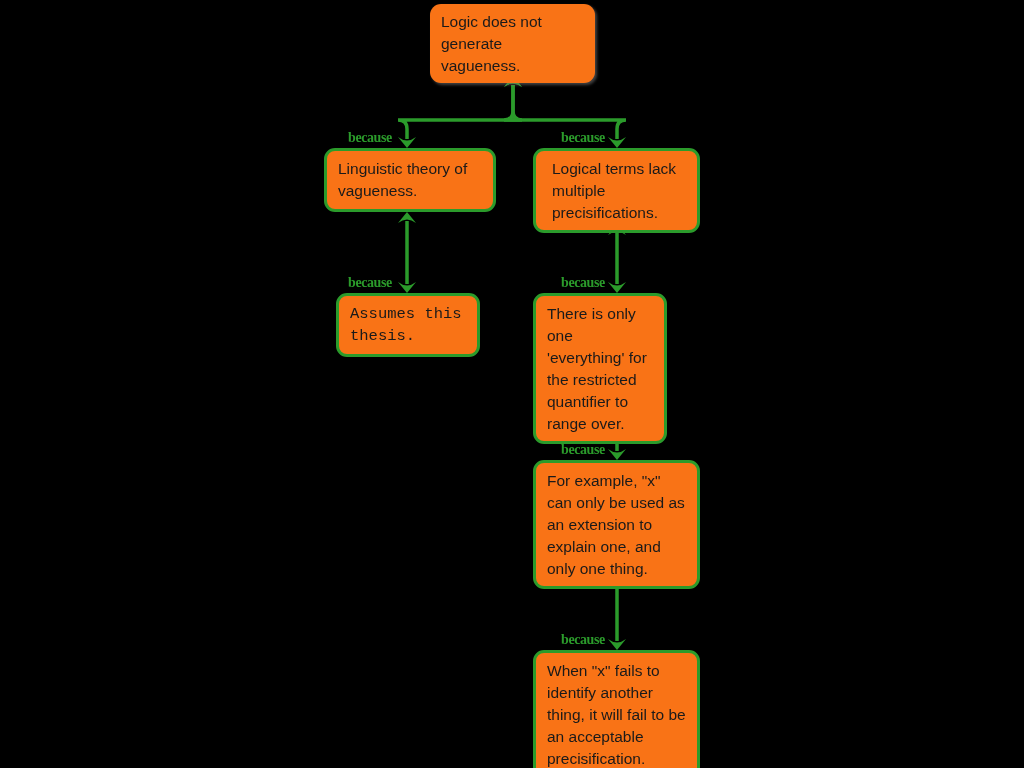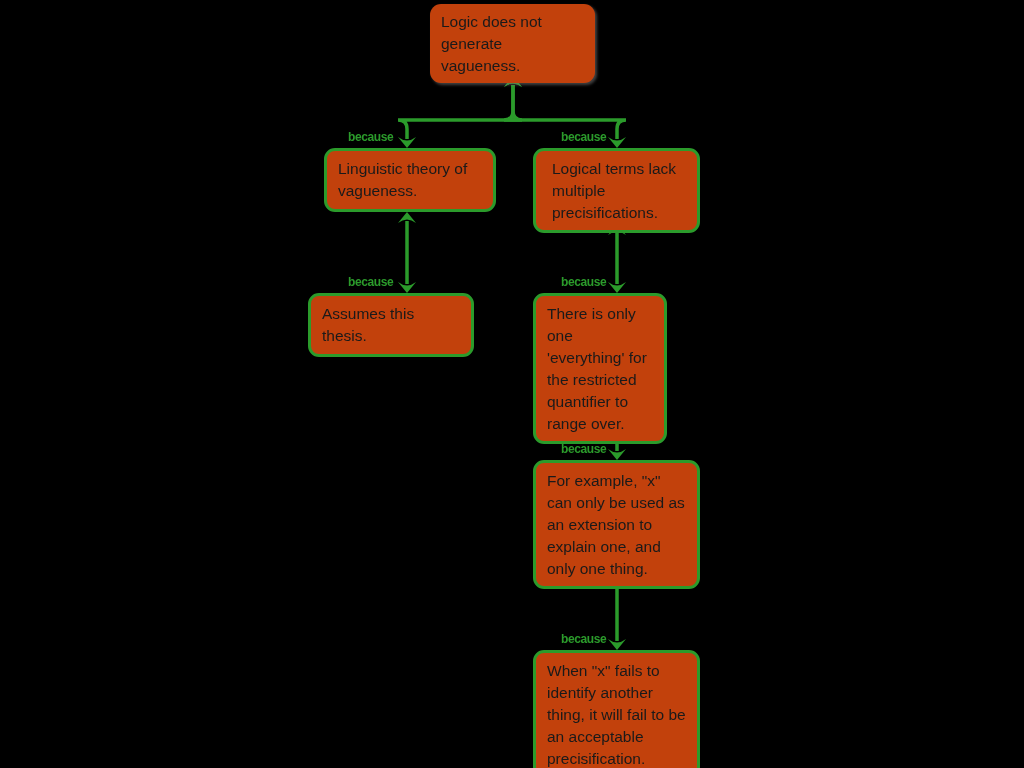--- a/index.html
+++ b/index.html
@@ -20,40 +20,40 @@
     position: absolute;
     left: 0;
     top: 0;
     width: 1024px;
     height: 768px;
     pointer-events: none;
   }
   .node {
     position: absolute;
     box-sizing: border-box;
-    background: #c2410c;
+    background: #f97316;
     border-radius: 11px;
     padding: 7px 11px 6px 11px;
     font-family: "Liberation Sans", sans-serif;
     font-size: 15.5px;
     line-height: 22px;
     color: #1a1a1a;
     z-index: 5;
   }
   .node.claim {
     border: 3px solid #2b9b2b;
   }
   .node.root {
     border: none;
     box-shadow: 2px 2px 3px rgba(120,120,120,0.55);
   }
   .edge-label {
     position: absolute;
-    font-family: Liberation Sans, sans-serif;
-    font-size: 12px;
+    font-family: Liberation Serif, serif;
+    font-size: 14px;
     font-weight: bold;
     letter-spacing: -0.4px;
     color: #2b9b2b;
     z-index: 6;
     white-space: nowrap;
   }
 </style>
 </head>
 <body>
 
@@ -78,21 +78,21 @@
         <path d="M617 460 L608 449 Q617 456 626 449 Z" fill="#2b9b2b"></path>
         <path d="M617 587 L617 641" fill="none" stroke="#2b9b2b" stroke-width="3.5" stroke-linecap="butt"></path>
         <path d="M617 578 L608 589 Q617 582 626 589 Z" fill="#2b9b2b"></path>
         <path d="M617 650 L608 639 Q617 646 626 639 Z" fill="#2b9b2b"></path>
       </g>
   </svg>
 
   <div id="nodes-group">
       <div class="node root" style="left: 430px; top: 4px; width: 165px; min-height: 72px;"><span>Logic does not generate vagueness.</span></div>
       <div class="node claim" style="left: 324px; top: 148px; width: 172px; min-height: 64px;"><span>Linguistic theory of vagueness.</span></div>
-      <div class="node claim" style="left: 308px; top: 293px; width: 166px; min-height: 64px;"><span>Assumes this thesis.</span></div>
+      <div class="node claim" style="left: 336px; top: 293px; width: 144px; min-height: 64px; font-family: Liberation Mono, monospace;"><span>Assumes this thesis.</span></div>
       <div class="node claim" style="left: 533px; top: 148px; width: 167px; min-height: 76px; padding-left: 16px;"><span>Logical terms lack multiple precisifications.</span></div>
       <div class="node claim" style="left: 533px; top: 293px; width: 134px; min-height: 98px;"><span>There is only one 'everything' for the restricted quantifier to range over.</span></div>
       <div class="node claim" style="left: 533px; top: 460px; width: 167px; min-height: 118px;"><span>For example, "x" can only be used as an extension to explain one, and only one thing.</span></div>
       <div class="node claim" style="left: 533px; top: 650px; width: 167px; min-height: 116px;"><span>When "x" fails to identify another thing, it will fail to be an acceptable precisification.</span></div>
     </div>
   <div id="labels-group">
       <div class="edge-label" style="left: 348px; top: 130px;">because</div>
       <div class="edge-label" style="left: 561px; top: 130px;">because</div>
       <div class="edge-label" style="left: 348px; top: 275px;">because</div>
       <div class="edge-label" style="left: 561px; top: 275px;">because</div>

